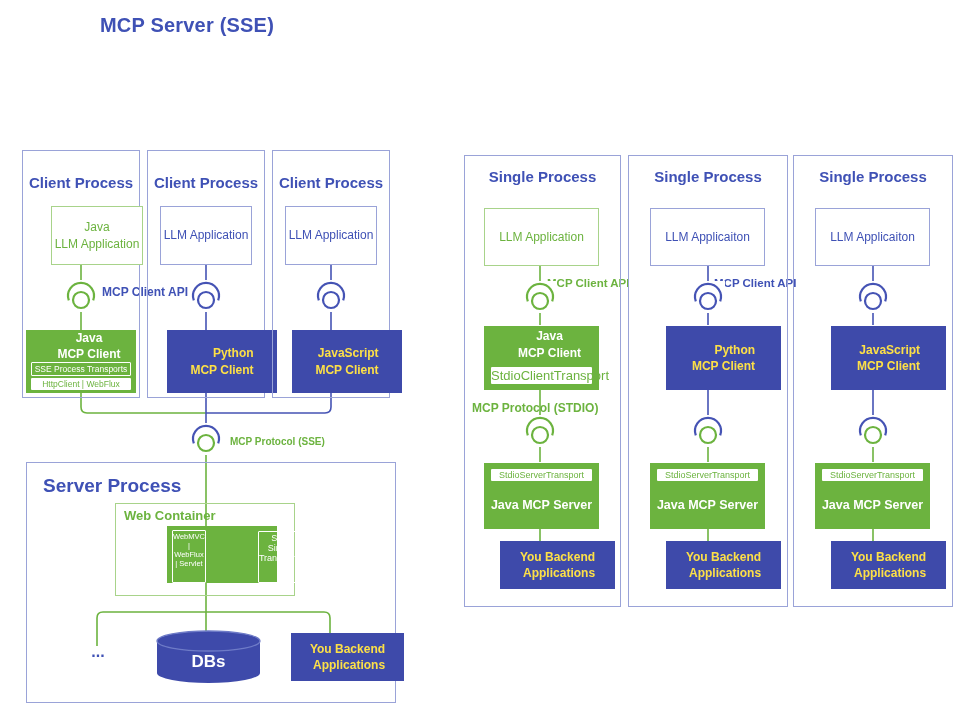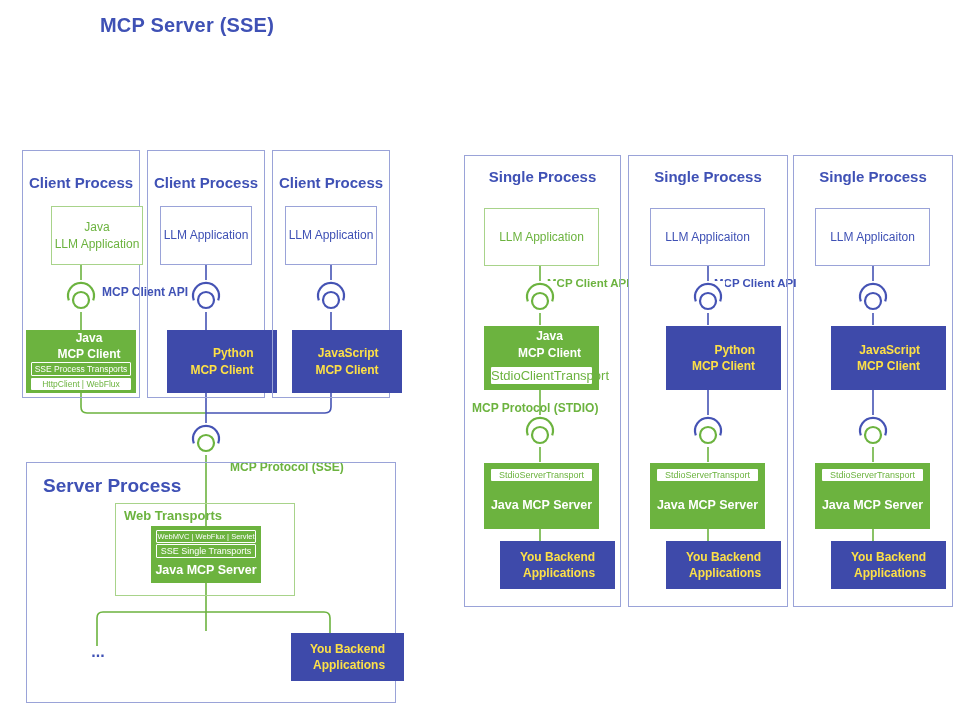--- a/index.html
+++ b/index.html
@@ -83,37 +83,44 @@
   </div>
 
   <div class="abs proc-box box-layer" style="left:272px;top:150px;width:116px;height:246px;">
     <div class="proc-title">Client Process</div>
     <div class="abs app-box app-blue ctr" style="left:12px;top:55px;width:90px;height:57px;">LLM Application</div>
     <div class="abs fill-blue ctr node-name ml" style="left:3px;top:179px;width:110px;height:63px;">JavaScript
 MCP Client</div>
   </div>
 
   <div class="abs small-lbl lbl-blue" style="left:102px;top:285px;">MCP Client API</div>
-  <div class="abs small-lbl lbl-green" style="left:230px;top:460px;font-size:12px;">MCP Protocol (SSE)</div>
+  <div class="abs small-lbl lbl-green" style="left:230px;top:436px;font-size:10px;">MCP Protocol (SSE)</div>
 
   <div class="abs proc-box box-layer" style="left:26px;top:462px;width:368px;height:239px;">
     <div class="abs" style="left:16px;top:12px;font-size:19px;font-weight:600;color:#3f51b5;">Server Process</div>
 
     <div class="abs" style="left:88px;top:40px;width:178px;height:91px;border:1px solid #a8d38a;">
-      <div class="abs lbl-green" style="left:8px;top:4px;font-size:13px;font-weight:600;">Web Transports</div>
-    </div>
-
-    <div class="abs fill-green" style="left:124px;top:63px;width:110px;height:57px;display:flex;flex-direction:column;padding-top:4px;box-sizing:border-box;">
+      <div class="abs lbl-green" style="left:8px;top:4px;font-size:13px;font-weight:600;">Web Container</div>
+    </div>
+
+    <div class="abs fill-green" style="left:140px;top:63px;width:110px;height:57px;display:flex;padding-top:4px;box-sizing:border-box;gap:42px;">
       <div class="bar" style="font-size:7.5px;margin:0 5px;padding:1px 0;">WebMVC | WebFlux | Servlet</div>
       <div class="bar" style="font-size:9px;margin:1px 5px 0;padding:1px 0;">SSE Single Transports</div>
       <div class="node-name ctr" style="flex:1;font-size:12.5px;">Java MCP Server</div>
     </div>
 
     <div class="abs lbl-blue" style="left:56px;top:180px;width:30px;text-align:center;font-size:16px;font-weight:700;color:#3f51b5;">...</div>
 
+    <div class="abs" style="left:128px;top:167px;width:107px;height:54px;">
+      <svg width="107" height="54" viewBox="0 0 107 54">
+        <path d="M2,11 V43 A51.5,10 0 0 0 105,43 V11" fill="#3e4aaa"></path>
+        <ellipse cx="53.5" cy="11" rx="51.5" ry="10" fill="#3e4aaa" stroke="#6e7bc7" stroke-width="1.3"></ellipse>
+      </svg>
+      <div class="abs ctr" style="left:0;top:14px;width:107px;height:36px;color:#ffffff;font-size:17px;font-weight:600;">DBs</div>
+    </div>
 
     <div class="abs fill-blue ctr node-name ml" style="left:248px;top:170px;width:113px;height:48px;">You Backend
 Applications</div>
   </div>
 
   <div class="abs proc-box box-layer" style="left:464px;top:155px;width:155px;height:450px;">
     <div class="proc-title" style="margin-top:12px;">Single Process</div>
     <div class="abs app-box app-green ctr" style="left:19px;top:52px;width:113px;height:56px;">LLM Application</div>
     <div class="abs fill-green" style="left:19px;top:170px;width:115px;height:64px;display:flex;flex-direction:column;">
       <div class="node-name ctr ml" style="flex:1;">Java

